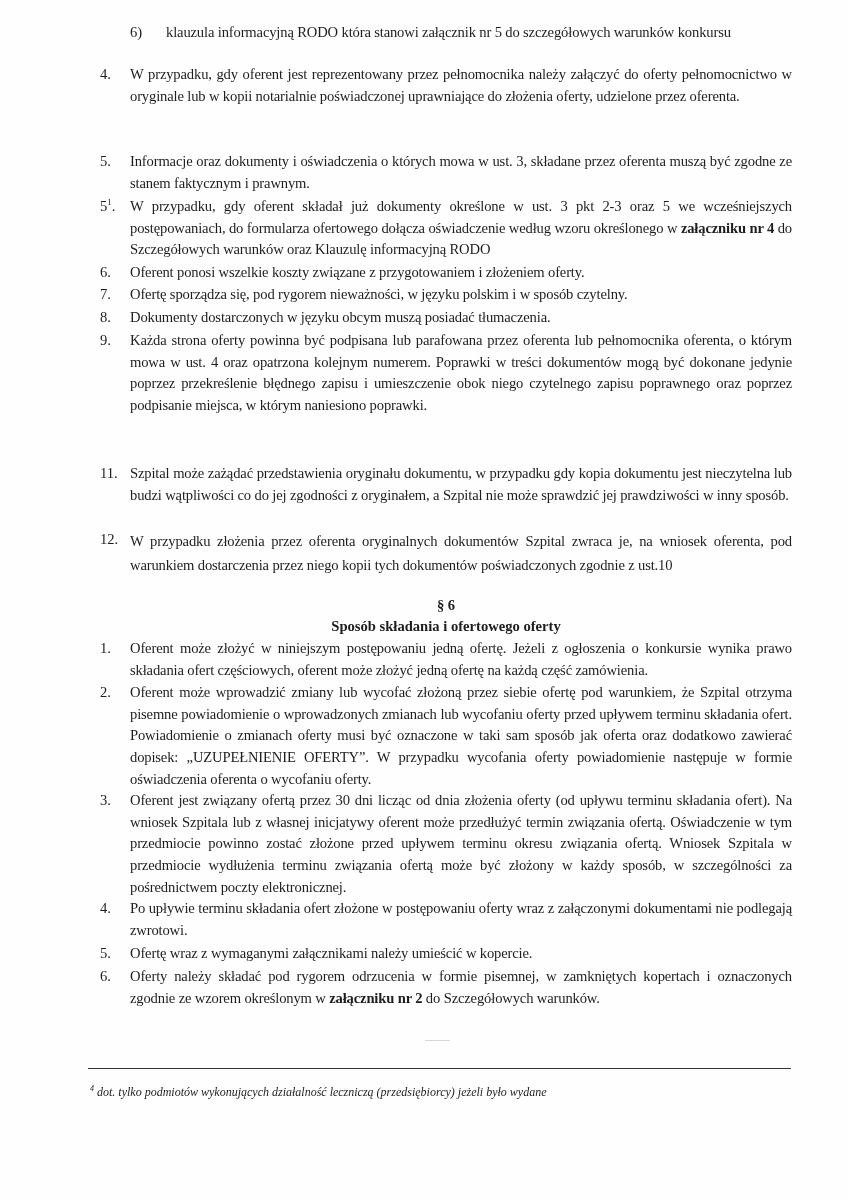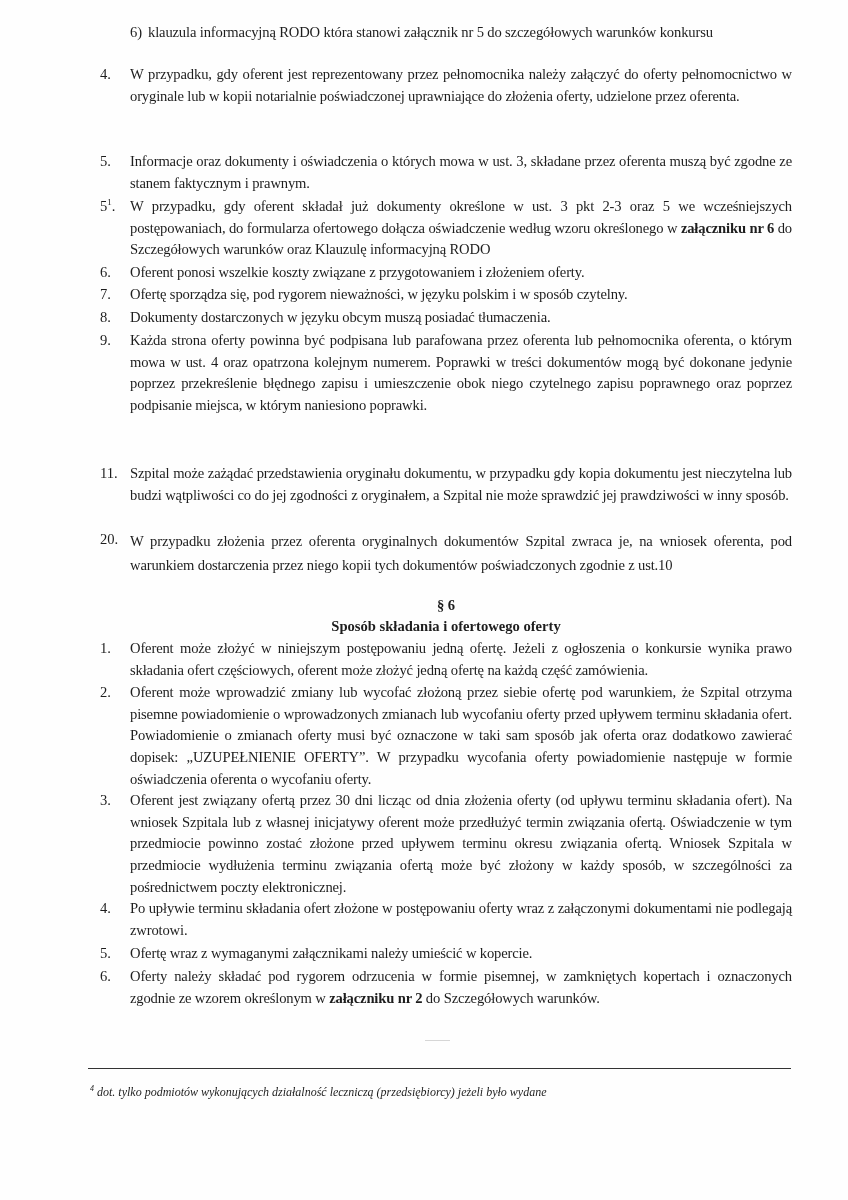--- a/index.html
+++ b/index.html
@@ -5,21 +5,21 @@
   html, body { margin: 0; padding: 0; }
   body {
     width: 848px; height: 1200px; background: #ffffff; position: relative; overflow: hidden;
     font-family: "Liberation Serif", "DejaVu Serif", serif; color: #1d1d1d;
   }
   .page { position: absolute; left: 0; top: 0; width: 848px; height: 1200px; background: #fefefe; }
   .item { position: absolute; left: 100px; width: 692px; font-size: 14.6px; line-height: 21.7px; }
   .item .num { position: absolute; left: 0; top: 0; }
   .item .body { margin-left: 30px; text-align: justify; text-align-last: left; letter-spacing: -0.15px; }
   .sub { left: 130px; width: 662px; }
-  .sub .body { margin-left: 18px; }
+  .sub .body { margin-left: 36px; }
   .heading { position: absolute; left: 100px; width: 692px; text-align: center; font-size: 14.6px; line-height: 21px; }
   .bold { font-weight: bold; }
   .it { }
   sup { font-size: 9px; line-height: 0; vertical-align: 6px; }
   .rule { position: absolute; left: 88px; width: 703px; top: 1068px; height: 0; border-top: 1px solid #333; }
   .faint { position: absolute; left: 425px; top: 1040px; width: 25px; border-top: 1px solid #d6d6d6; }
   .footnote { position: absolute; left: 90px; top: 1084px; font-size: 12px; line-height: 16px; font-style: italic; }
   .footnote sup { font-size: 8px; vertical-align: 5px; }
   .item12 .body { line-height: 24px; }
 </style>
@@ -38,21 +38,21 @@
     <div class="body">W przypadku, gdy oferent jest reprezentowany przez pełnomocnika należy załączyć do oferty pełnomocnictwo w oryginale lub w kopii notarialnie poświadczonej uprawniające do złożenia oferty, udzielone przez oferenta.</div>
   </div>
 
   <div class="item" style="top:151px">
     <span class="num">5.</span>
     <div class="body">Informacje oraz dokumenty i oświadczenia o których mowa w ust. 3, składane przez oferenta muszą być zgodne ze stanem faktycznym i prawnym.</div>
   </div>
 
   <div class="item" style="top:196px">
     <span class="num"><span>5</span><sup>1</sup><span>.</span></span>
-    <div class="body"><span>W przypadku, gdy oferent składał już dokumenty określone w ust. 3 pkt 2-3 oraz 5  we wcześniejszych postępowaniach, do formularza ofertowego dołącza oświadczenie według wzoru określonego w </span><span class="bold">załączniku nr 6</span><span> do </span><span class="it">Szczegółowych warunków oraz Klauzulę informacyjną RODO</span></div>
+    <div class="body"><span>W przypadku, gdy oferent składał już dokumenty określone w ust. 3 pkt 2-3 oraz 5  we wcześniejszych postępowaniach, do formularza ofertowego dołącza oświadczenie według wzoru określonego w </span><span class="bold">załączniku nr 4</span><span> do </span><span class="it">Szczegółowych warunków oraz Klauzulę informacyjną RODO</span></div>
   </div>
 
   <div class="item" style="top:262px">
     <span class="num">6.</span>
     <div class="body">Oferent ponosi wszelkie koszty związane z przygotowaniem i złożeniem oferty.</div>
   </div>
 
   <div class="item" style="top:284px">
     <span class="num">7.</span>
     <div class="body">Ofertę sporządza się, pod rygorem nieważności, w języku polskim i w sposób czytelny.</div>
@@ -68,21 +68,21 @@
     <div class="body">Każda strona oferty powinna być podpisana lub parafowana przez oferenta lub pełnomocnika oferenta, o którym mowa w ust. 4 oraz opatrzona kolejnym numerem. Poprawki w treści dokumentów mogą być dokonane jedynie poprzez przekreślenie błędnego zapisu i umieszczenie obok niego czytelnego zapisu poprawnego oraz poprzez podpisanie miejsca, w którym naniesiono poprawki.</div>
   </div>
 
 
   <div class="item" style="top:463px">
     <span class="num">11.</span>
     <div class="body">Szpital może zażądać przedstawienia oryginału dokumentu, w przypadku gdy kopia dokumentu jest nieczytelna lub budzi wątpliwości co do jej zgodności z oryginałem, a Szpital nie może sprawdzić jej prawdziwości w inny sposób.</div>
   </div>
 
   <div class="item item12" style="top:529px">
-    <span class="num">20.</span>
+    <span class="num">12.</span>
     <div class="body">W przypadku złożenia przez oferenta oryginalnych dokumentów Szpital zwraca je, na wniosek oferenta, pod warunkiem dostarczenia przez niego kopii tych dokumentów poświadczonych zgodnie z ust.10</div>
   </div>
 
   <div class="heading bold" style="top:595px">§ 6</div>
   <div class="heading bold" style="top:616px">Sposób składania i ofertowego oferty</div>
 
   <div class="item" style="top:638px">
     <span class="num">1.</span>
     <div class="body">Oferent może złożyć w niniejszym postępowaniu jedną ofertę. Jeżeli z ogłoszenia o konkursie wynika prawo składania ofert częściowych, oferent może złożyć jedną ofertę na każdą część zamówienia.</div>
   </div>

